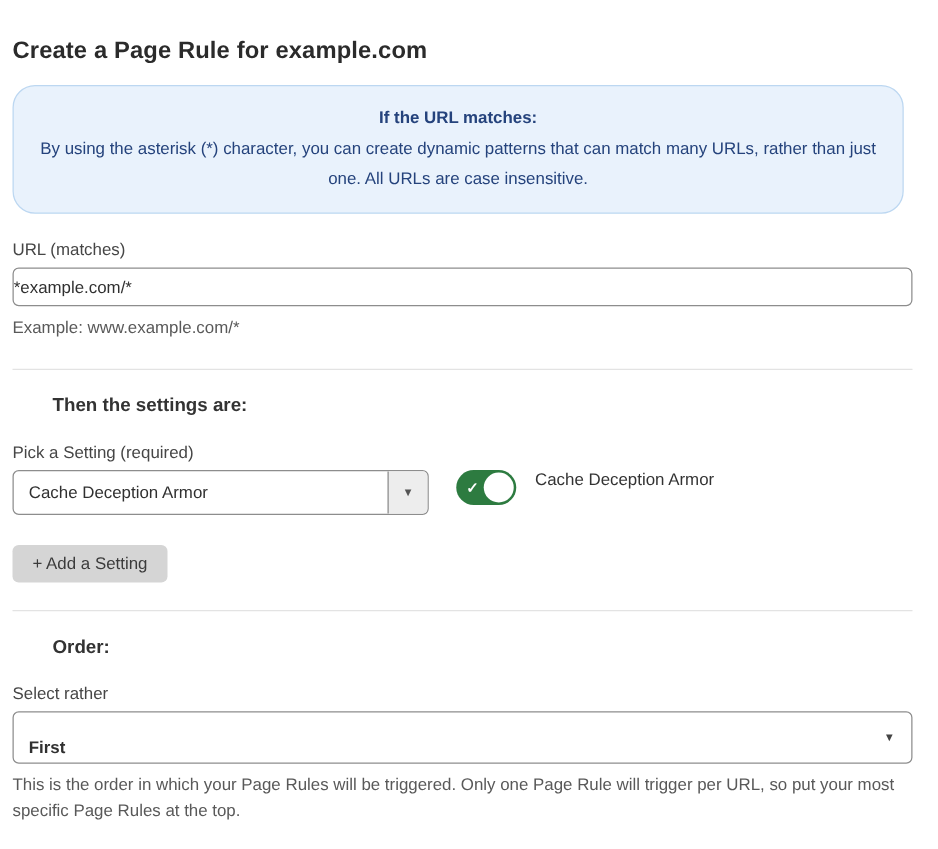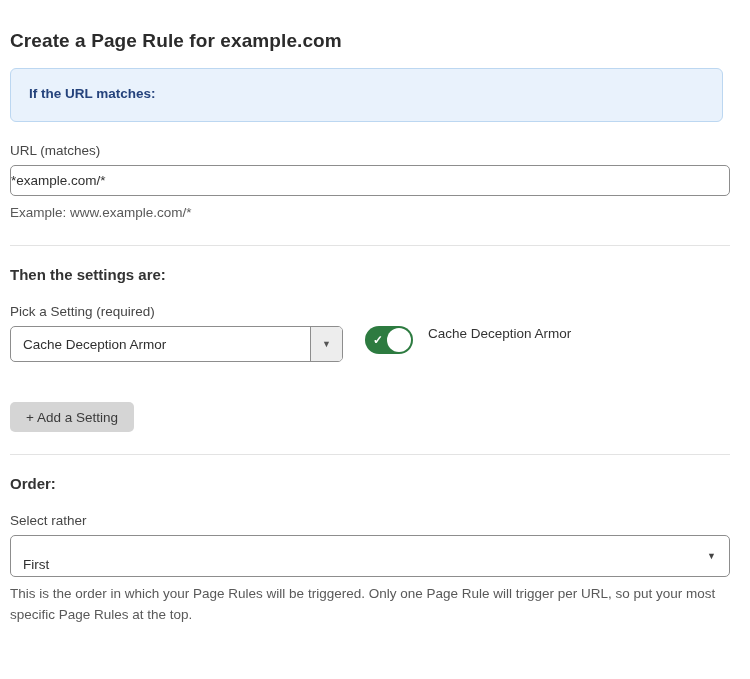--- a/index.html
+++ b/index.html
@@ -15,26 +15,27 @@
   .page-title {
     font-size: 19px;
     font-weight: bold;
     color: #2b2b2b;
     margin: 20px 0 16px 0;
     letter-spacing: 0.1px;
   }
   .info-box {
     background: #e9f2fc;
     border: 1px solid #bcd7f1;
-    border-radius: 6px;
+    border-radius: 18px;
     padding: 13px 18px 14px 18px;
     color: #25437c;
     font-size: 13.5px;
     line-height: 1.82;
     margin-right: 7px;
+    text-align: center;
   }
   .info-box .info-heading {
     font-weight: bold;
     font-size: 13.5px;
   }
   .info-box a {
     color: #2f6bd8;
     text-decoration: underline;
     cursor: pointer;
   }
@@ -64,20 +65,21 @@
   hr.divider {
     border: none;
     border-top: 1px solid #e3e3e3;
     margin: 22px 0 0 0;
   }
   .section-heading {
     font-size: 15px;
     font-weight: bold;
     color: #333333;
     margin-top: 20px;
+    margin-left: 32px;
   }
   .setting-row {
     display: flex;
     align-items: flex-start;
     margin-top: 0;
   }
   .split-select {
     display: flex;
     width: 333px;
     height: 36px;
@@ -146,54 +148,56 @@
     font-size: 13.5px;
     height: 30px;
     padding: 0 16px;
     cursor: pointer;
   }
   .btn-gray {
     background: #d5d5d5;
     color: #3b3b3b;
   }
   .add-setting-btn {
-    margin-top: 40px;
+    margin-top: 24px;
   }
   .select-control {
     position: relative;
     width: 100%;
     height: 42px;
     border: 1px solid #8d8d8d;
     border-radius: 5px;
     background: #ffffff;
     display: flex;
     align-items: center;
     padding: 16px 30px 0 12px;
     font-size: 13.5px;
     color: #303030;
     cursor: pointer;
+    font-weight: bold;
   }
   .select-control .select-arrow {
     position: absolute;
     right: 13px;
     top: 50%;
     transform: translateY(-50%);
     font-size: 9px;
     color: #444444;
   }
 </style>
 </head>
 <body>
 
 
 
 <h1 class="page-title">Create a Page Rule for example.com</h1>
 
 <div class="info-box">
   <div class="info-heading">If the URL matches:</div>
+  <div class="info-body">By using the asterisk (*) character, you can create dynamic patterns that can match many URLs, rather than just one. All URLs are case insensitive.</div>
 </div>
 
 <div class="field-label">URL (matches)</div>
 <input class="text-input" type="text" value="*example.com/*" style="">
 <div class="helper-text">Example: www.example.com/*</div>
 
 <hr class="divider">
 
 <div class="section-heading">Then the settings are:</div>
 

